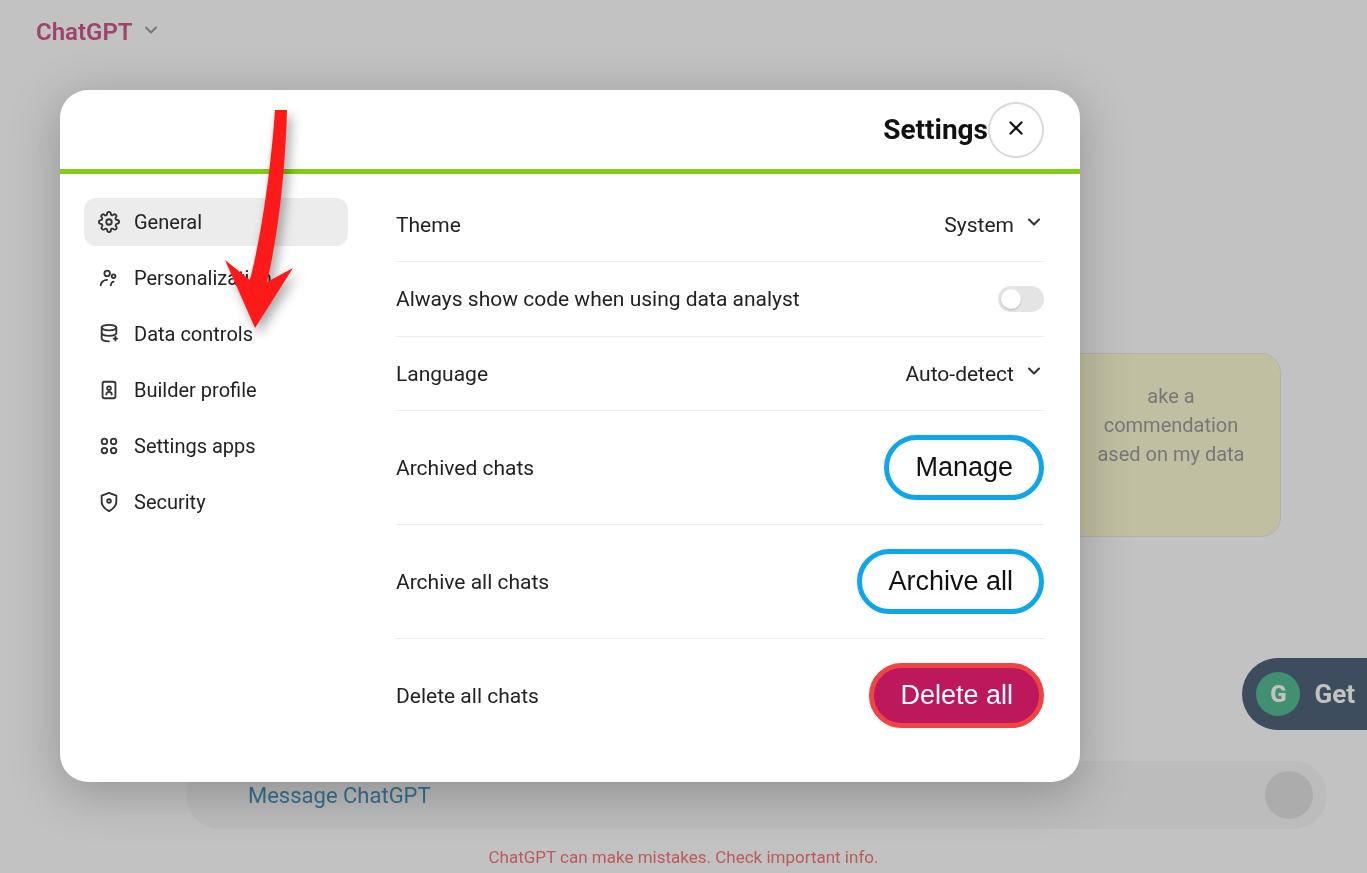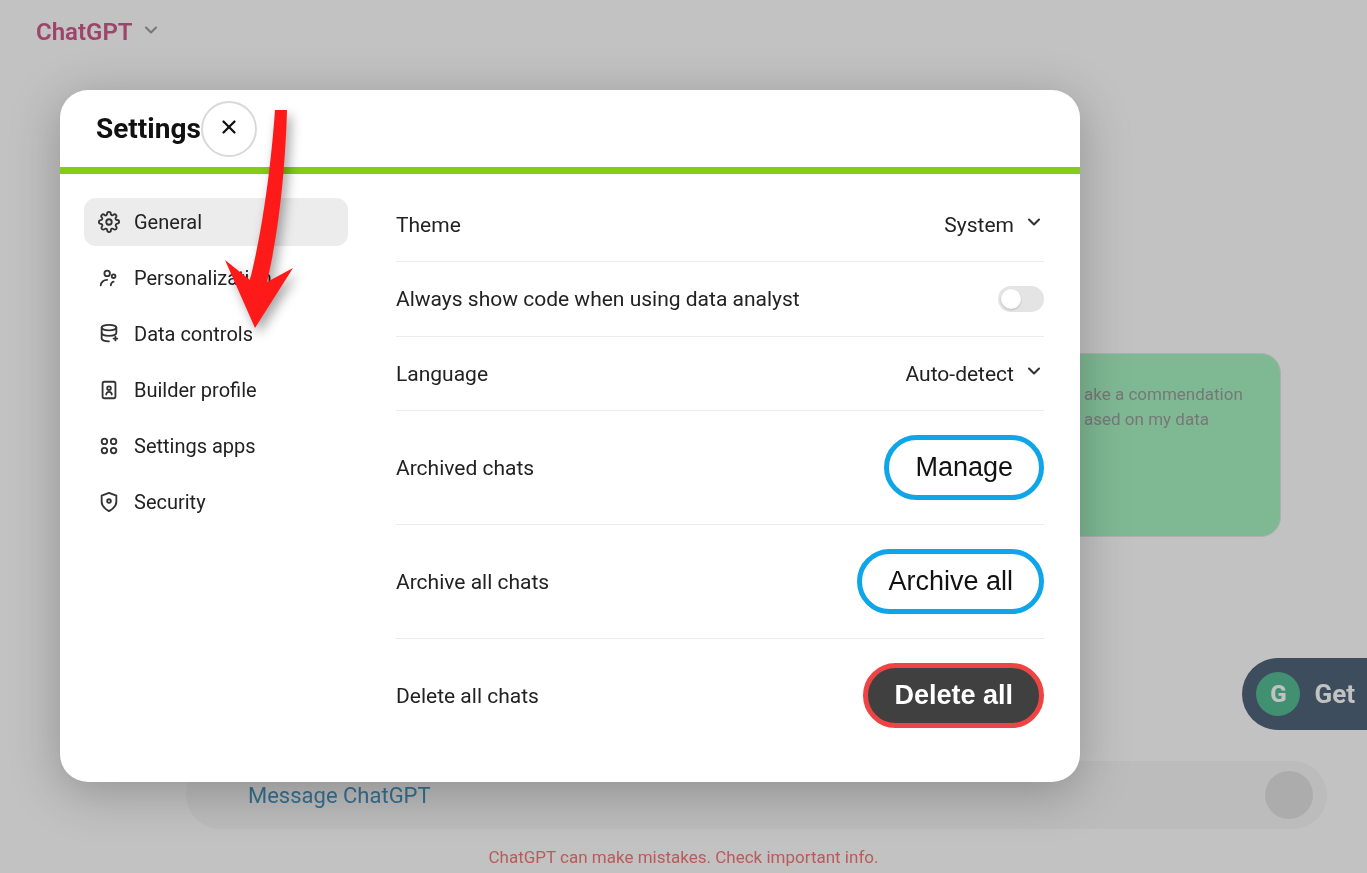--- a/index.html
+++ b/index.html
@@ -20,22 +20,23 @@
     position: absolute; top: 18px; left: 36px;
     display: flex; align-items: center; gap: 8px;
     font-size: 24px; font-weight: 600; color: #be185d;
   }
   .topbar svg { width: 20px; height: 20px; }
 
   .suggestion-card {
     position: absolute; top: 353px; right: 86px;
     width: 220px; height: 184px;
     border: 1px solid #ddd; border-radius: 20px;
-    padding: 28px 22px; color: #777; font-size: 17px; line-height: 1.45;
-    background: #86efac;
+    padding: 28px 22px; color: #777; font-size: 20px; line-height: 1.45;
+    background: #fef9c3;
+    text-align: center;
   }
 
   .composer {
     position: absolute; left: 186px; right: 40px; bottom: 44px;
     height: 68px; border-radius: 34px;
     background: #f4f4f4; display: flex; align-items: center; padding: 0 14px;
   }
   .composer .attach { width: 40px; height: 40px; display:flex; align-items:center; justify-content:center; }
   .composer .placeholder { color: #0369a1; font-size: 22px; margin-left: 8px; flex:1; }
   .composer .send {
@@ -62,22 +63,22 @@
   
   .modal {
     position: absolute; left: 60px; top: 90px;
     width: 1020px; height: 692px;
     background: #fff; border-radius: 28px;
     box-shadow: 0 10px 50px rgba(0,0,0,0.25);
     z-index: 10; overflow: hidden;
     display: flex; flex-direction: column;
   }
   .modal-header {
-    height: 136px; border-bottom: 7px solid #84cc16;
-    display: flex; align-items: center; justify-content: flex-start;
+    height: 136px; border-bottom: 5px solid #84cc16;
+    display: flex; align-items: center; justify-content: flex-end;
     padding: 0 36px;
   }
   .modal-title { font-size: 28px; font-weight: 700; color: #111; }
   .close-btn {
     width: 56px; height: 56px; border-radius: 50%;
     border: 2px solid #d9d9d9; display:flex; align-items:center; justify-content:center;
     cursor: pointer;
   }
   .close-btn svg { width: 22px; height: 22px; }
 
@@ -122,21 +123,21 @@
     width: 20px; height: 20px; border-radius: 50%; background: #fff;
     box-shadow: 0 1px 2px rgba(0,0,0,0.2);
   }
 
   .pill-btn {
     padding: 12px 26px; border-radius: 999px;
     border: 5px solid #0ea5e9; background: #fff;
     font-size: 27px; color: #111; cursor: pointer;
   }
   .pill-btn.danger {
-    background: #404040; color: #fff; border-color: #ef4444; font-weight: 700;
+    background: #be185d; color: #fff; border-color: #ef4444; font-weight: 400;
   }
 
   
   .arrow-annot {
     position: absolute; left: 215px; top: 110px; z-index: 20;
     pointer-events: none;
     filter: drop-shadow(4px 6px 6px rgba(0,0,0,0.35));
   }
   .arrow-annot svg { width: 100px; height: 220px; }
 </style>

